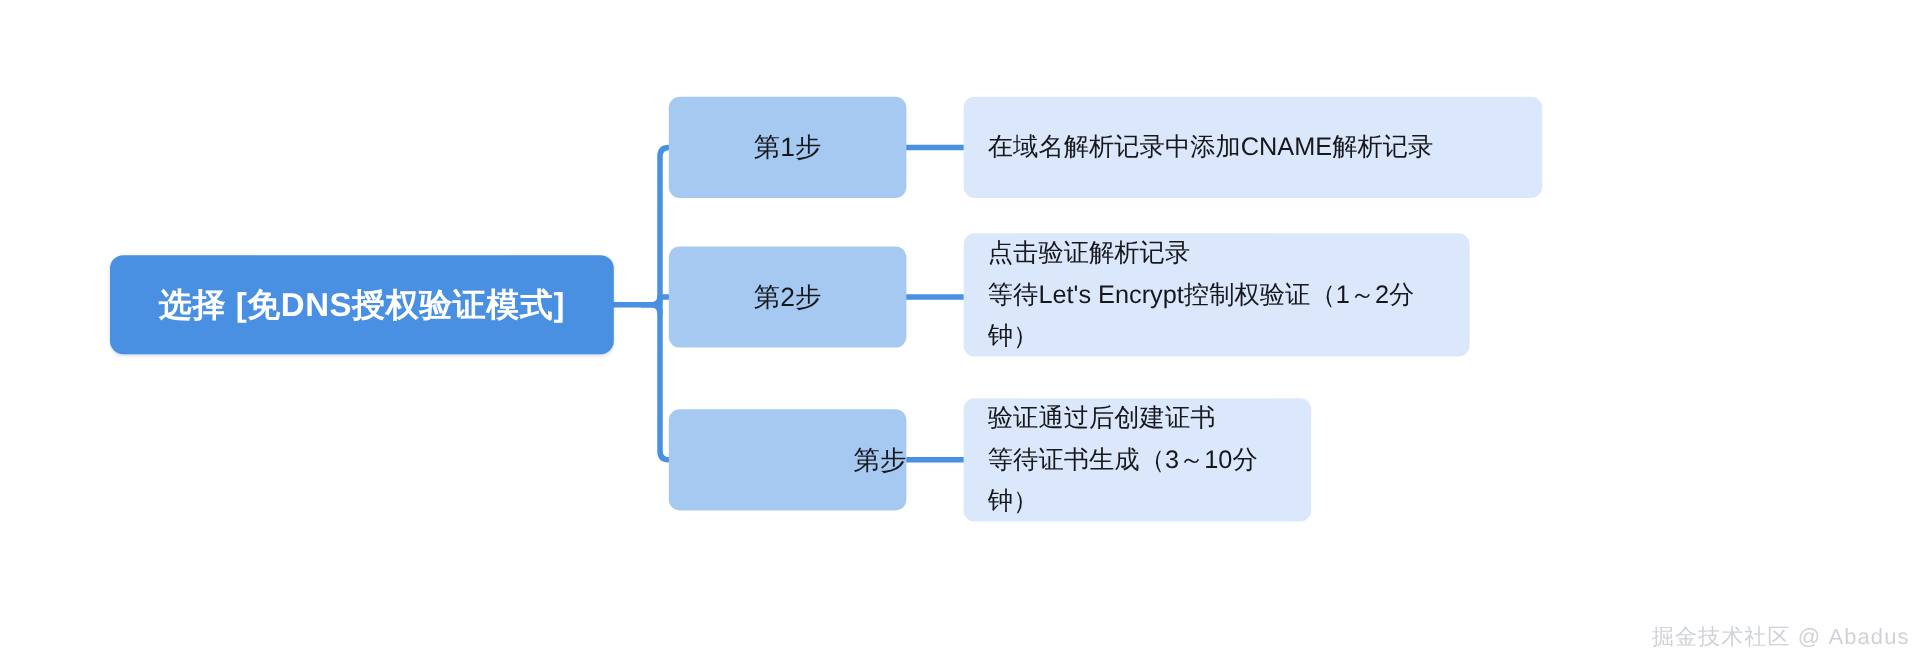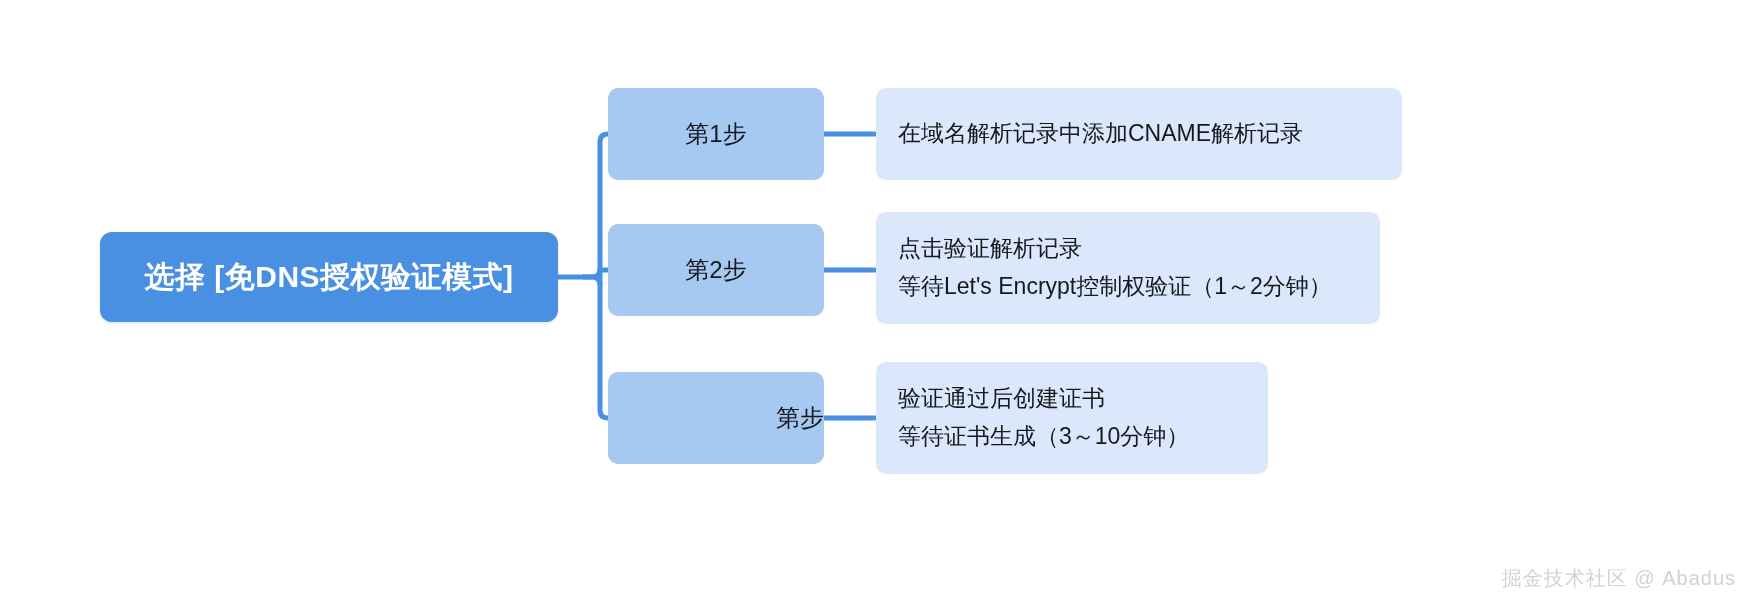--- a/index.html
+++ b/index.html
@@ -78,22 +78,22 @@
     justify-content: flex-start;
     padding: 0 22px;
   }
   .detail-node .node-text {
     color: #16181c;
     font-size: 23px;
     line-height: 1.65;
     white-space: pre-line;
   }
   .detail-node.d1 { top: 88px;  width: 526px; height: 92px; }
-  .detail-node.d2 { top: 212px; width: 504px; height: 112px; }
-  .detail-node.d3 { top: 362px; width: 392px; height: 112px; }
+  .detail-node.d2 { top: 212px; width: 460px; height: 112px; }
+  .detail-node.d3 { top: 362px; width: 316px; height: 112px; }
 
   
   .watermark {
     position: absolute;
     right: 18px;
     bottom: 14px;
     color: #cfd3d8;
     font-size: 20px;
     letter-spacing: 1px;
     white-space: nowrap;

